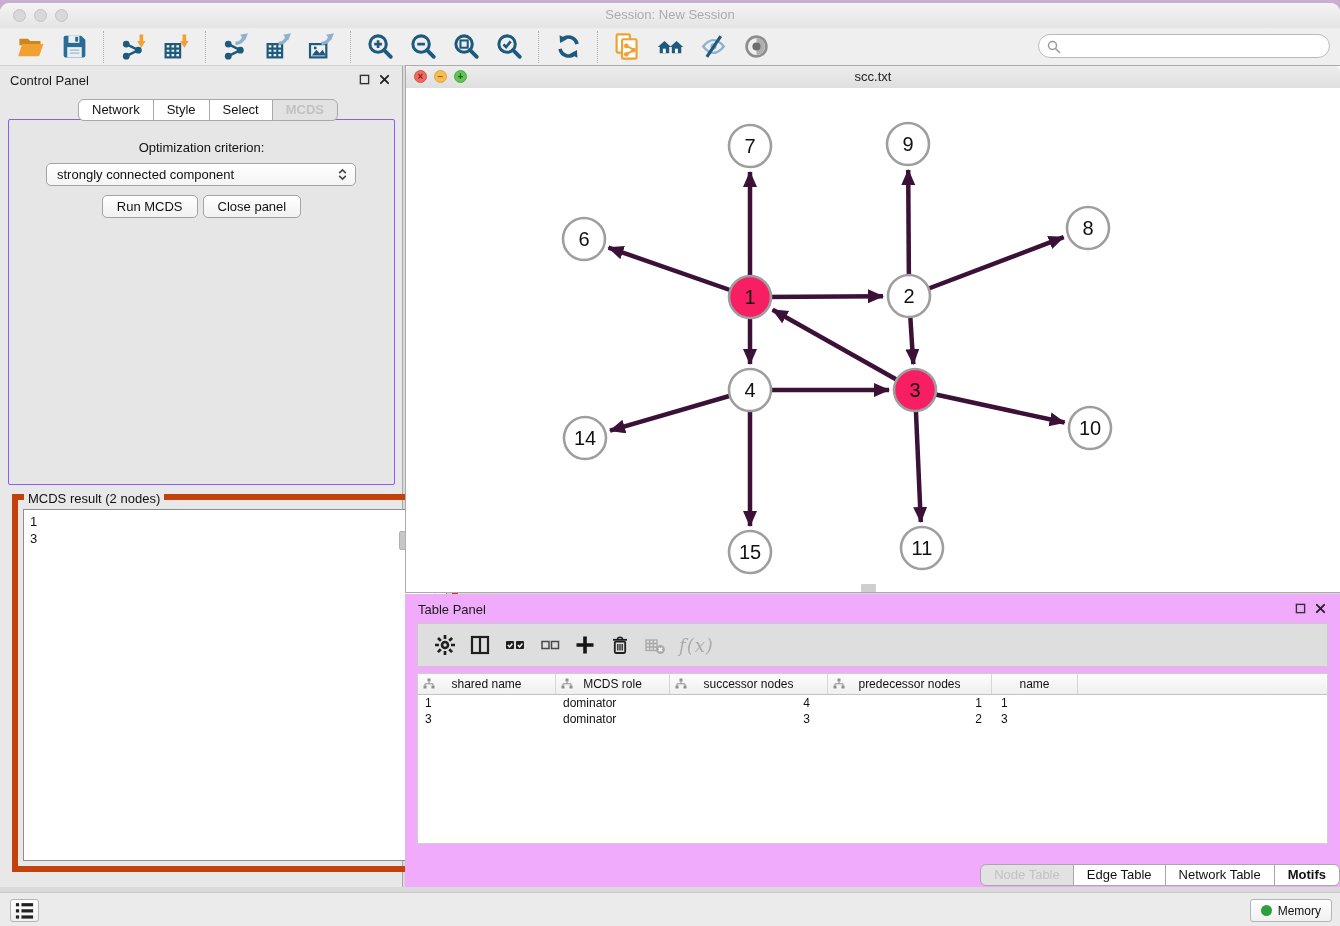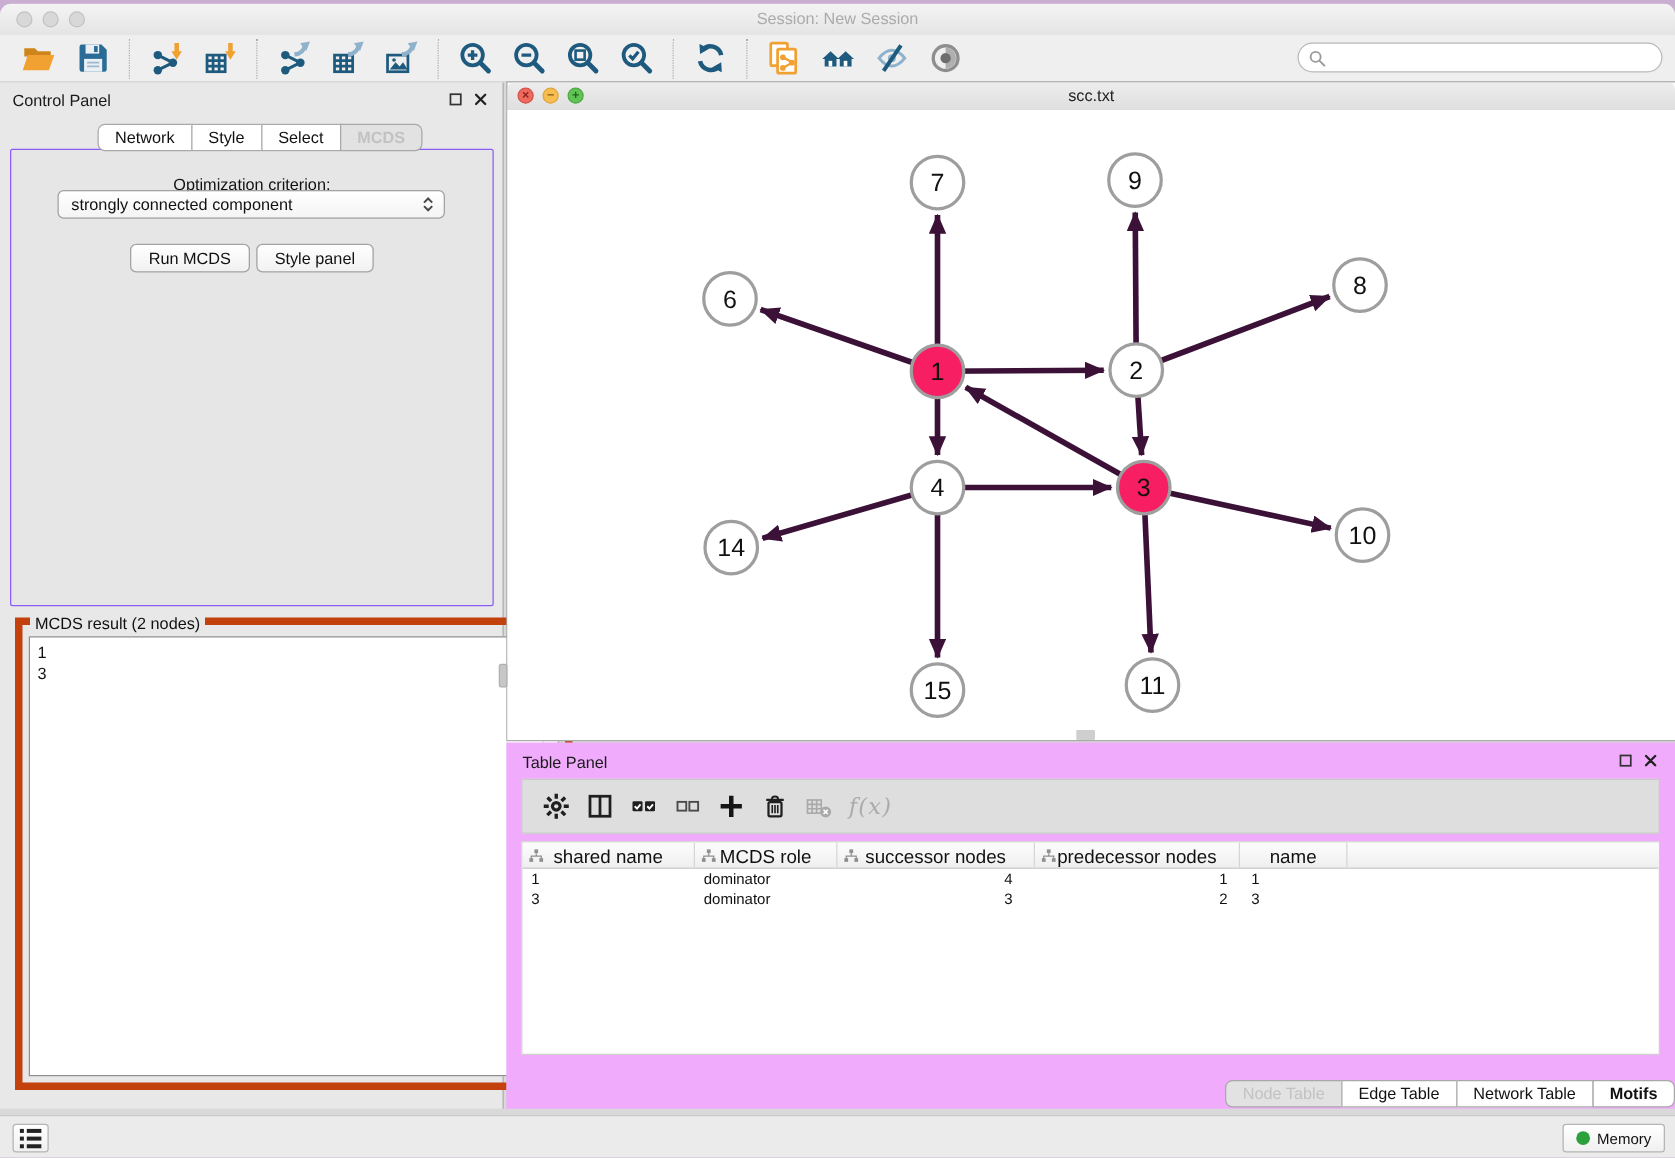--- a/index.html
+++ b/index.html
@@ -26,21 +26,21 @@
   .tab:first-child{border-radius:6px 0 0 6px;margin-left:0;}
   .tab:last-child{border-radius:0 6px 6px 0;font-weight:bold;}
   .tab.sel{background:#E2E2E2;color:#C2C2C2;}
   
   .cpanel{position:absolute;left:0;top:63px;width:403px;height:821px;background:#E8E8E8;border-right:1px solid #A9A9A9;box-sizing:border-box;}
   .cpanel .phead{position:absolute;left:10px;top:7px;}
   .cpanel .pctl{position:absolute;right:12px;top:8px;}
   .ctabs{position:absolute;left:78px;top:33px;display:flex;z-index:2;}
   .cbody{position:absolute;left:8px;top:53px;width:387px;height:366px;background:#E6E6E6;border:1px solid #8b5cf6;border-radius:2px;box-sizing:border-box;}
   .optlabel{position:absolute;left:0;right:0;top:20px;text-align:center;font-size:13px;color:#111;}
-  .select{position:absolute;left:37px;top:32px;width:310px;height:23px;background:linear-gradient(#FFF,#F4F4F4);border:1px solid #A3A3A3;border-radius:5px;box-sizing:border-box;font-size:13px;color:#111;line-height:21px;padding-left:10px;cursor:pointer;}
+  .select{position:absolute;left:37px;top:43px;width:310px;height:23px;background:linear-gradient(#FFF,#F4F4F4);border:1px solid #A3A3A3;border-radius:5px;box-sizing:border-box;font-size:13px;color:#111;line-height:21px;padding-left:10px;cursor:pointer;}
   .select svg{position:absolute;right:5px;top:3px;width:15px;height:15px;}
   .cbtns{position:absolute;left:0;right:0;top:75px;display:flex;justify-content:center;gap:5px;}
   .pushbtn{background:linear-gradient(#FFF,#F1F1F1);border:1px solid #A3A3A3;border-radius:5px;font-size:13px;color:#111;padding:3px 14px;font-family:"Liberation Sans",sans-serif;cursor:pointer;}
   .fieldset{position:absolute;left:12px;top:428px;width:446px;height:378px;border:6px solid #c2410c;box-sizing:border-box;}
   .legend{position:absolute;left:6px;top:-9px;background:#E8E8E8;padding:0 4px;font-size:13px;color:#111;}
   .resultbox{position:absolute;left:5px;top:9px;right:5px;bottom:5px;background:#FFF;border:1px solid #8E8E8E;}
   .resultbox pre{margin:0;padding:3px 6px;font-family:"Liberation Sans",sans-serif;font-size:13px;line-height:17px;color:#111;}
   .vscroll{position:absolute;right:0;top:0;bottom:0;width:11px;background:#FAFAFA;border-left:1px solid #E0E0E0;}
   .vthumb{position:absolute;left:1px;right:1px;top:1px;height:28px;background:#CDCDCD;border-radius:1px;}
   
@@ -56,21 +56,21 @@
   .tpanel{position:absolute;left:405px;top:591px;width:935px;height:293px;background:#f0abfc;}
   .tpanel .phead{position:absolute;left:13px;top:8px;}
   .tpanel .pctl{position:absolute;right:14px;top:9px;}
   .ttoolbar{position:absolute;left:12px;top:29px;width:911px;height:44px;background:#DEDEDE;border:1px solid #C9C9C9;box-sizing:border-box;display:flex;align-items:center;padding-left:14px;gap:9px;}
   .tibtn{background:none;border:none;padding:2px;cursor:pointer;display:flex;align-items:center;}
   .tibtn svg{width:22px;height:22px;display:block;}
   .tibtn.dis{cursor:default;}
   .fx{font-family:"DejaVu Serif",serif;font-style:italic;font-size:18px;color:#ABABAB;letter-spacing:1px;}
   .ttable{position:absolute;left:12px;top:79px;width:911px;height:171px;background:#FFF;border:1px solid #CFCFCF;box-sizing:border-box;overflow:hidden;}
   .thr{display:flex;height:20px;border-bottom:1px solid #C3C3C3;background:linear-gradient(#FDFDFD,#EFEFEF);}
-  .th{position:relative;border-right:1px solid #D6D6D6;box-sizing:border-box;display:flex;align-items:flex-end;justify-content:center;font-size:15px;color:#111;}
+  .th{position:relative;border-right:1px solid #D6D6D6;box-sizing:border-box;display:flex;align-items:center;justify-content:center;font-size:12px;color:#111;}
   .th .tree{position:absolute;left:5px;top:4px;}
   .tr{display:flex;height:16px;align-items:center;}
   .td{box-sizing:border-box;font-size:12px;color:#111;overflow:hidden;white-space:nowrap;}
   .ttabs{position:absolute;left:0;right:0;top:270px;display:flex;justify-content:flex-end;}
   
   .statusbar{position:absolute;left:0;right:0;top:889px;height:34px;background:#EBEBEB;border-top:1px solid #C9C9C9;}
   .listbtn{position:absolute;left:10px;top:6px;width:29px;height:23px;background:linear-gradient(#FFF,#F0F0F0);border:1px solid #B5B5B5;border-radius:3px;box-sizing:border-box;display:flex;align-items:center;justify-content:center;cursor:pointer;}
   .membtn{position:absolute;right:8px;top:6px;height:23px;background:linear-gradient(#FFF,#F0F0F0);border:1px solid #B5B5B5;border-radius:3px;box-sizing:border-box;display:flex;align-items:center;gap:6px;padding:0 10px;font-size:12px;color:#111;cursor:pointer;}
   .memdot{width:11px;height:11px;border-radius:50%;}
 </style>
@@ -294,21 +294,21 @@
     <div class="cbody">
       <div class="optlabel">Optimization criterion:</div>
       <div class="select">
         <span>strongly connected component</span>
         <svg viewBox="0 0 16 16">
             <path d="M4.5 6.5L8 3l3.5 3.5M4.5 9.5L8 13l3.5-3.5" fill="none" stroke="#4A4A4A" stroke-width="1.7"></path>
           </svg>
       </div>
       <div class="cbtns">
         <button class="pushbtn">Run MCDS</button>
-        <button class="pushbtn">Style panel</button>
+        <button class="pushbtn">Close panel</button>
       </div>
     </div>
     <div class="fieldset">
       <div class="legend">MCDS result (2 nodes)</div>
       <div class="resultbox">
         <pre id="mcds-lines">1
 3</pre>
         <div class="vscroll">
             <div class="vthumb"></div>
           </div>

